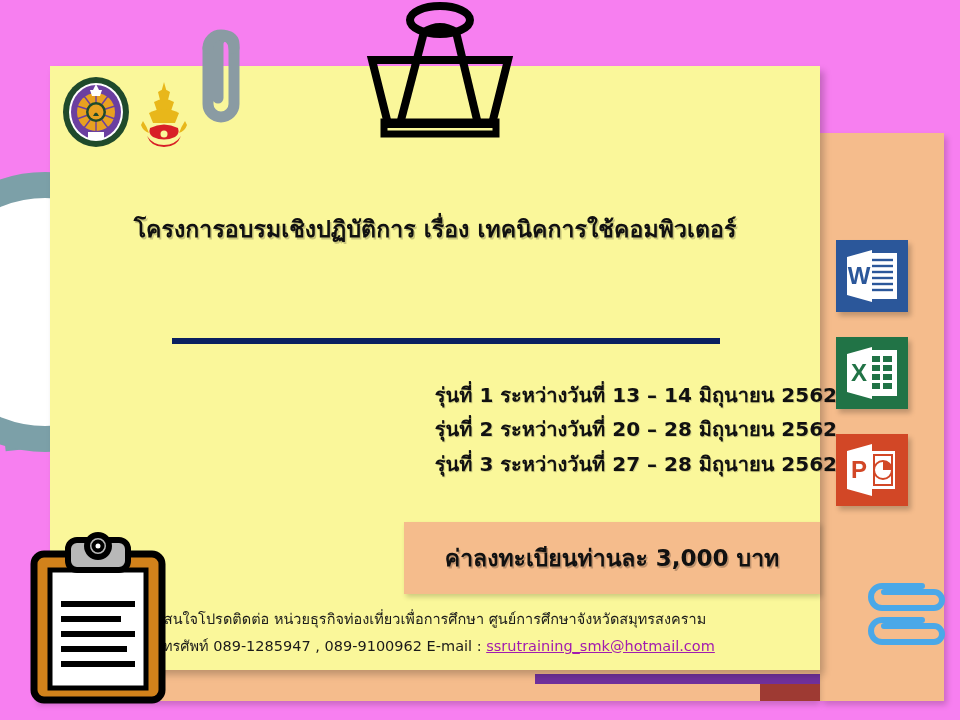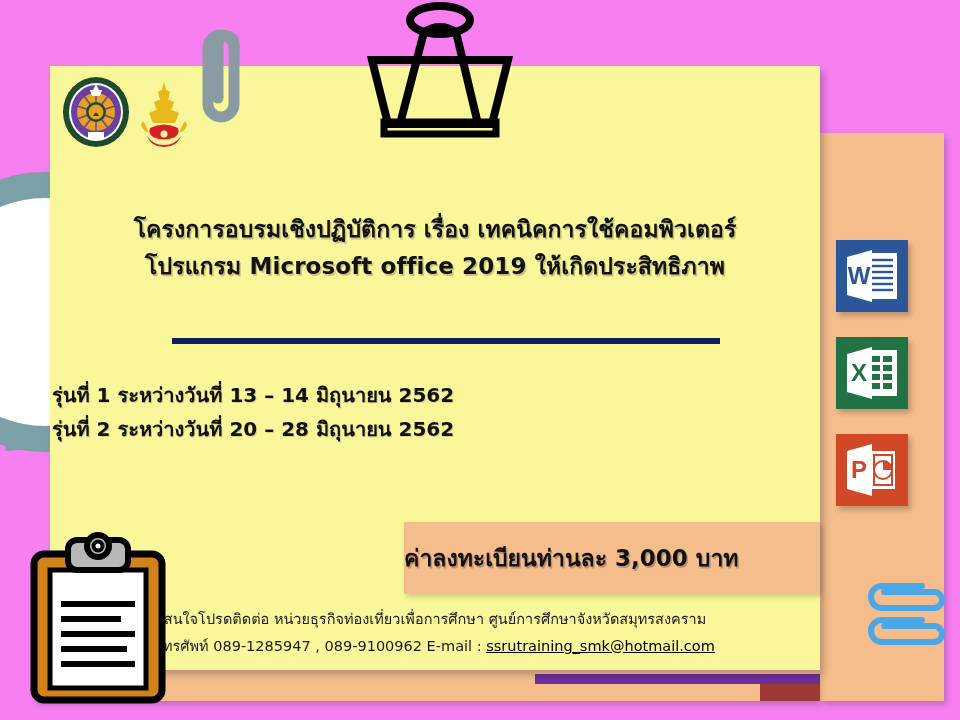--- a/index.html
+++ b/index.html
@@ -58,41 +58,41 @@
     position:absolute;left:0;top:145px;width:770px;text-align:center;
     color:#111;font-weight:bold;font-size:23px;line-height:1.62;
     letter-spacing:.1px;
     text-shadow:1.5px 1.5px 0 rgba(0,0,0,.20);
   }
   .divider{
     position:absolute;left:122px;top:272px;width:548px;height:6px;
     background:#0A2060;
   }
   .dates{
-    position:absolute;left:2px;top:312px;width:770px;text-align:left;
+    position:absolute;left:17px;top:312px;width:770px;text-align:right;
     color:#111;font-size:20px;line-height:1.72;font-weight:600;
     text-shadow:1px 1px 0 rgba(0,0,0,.15);
   }
 
   .fee-box{
     position:absolute;left:354px;top:456px;width:416px;height:72px;
-    background:#F5BC8C;display:flex;align-items:center;justify-content:flex-start;
+    background:#F5BC8C;display:flex;align-items:center;justify-content:center;
     box-shadow:2px 3px 5px rgba(0,0,0,.18);
   }
   .fee-text{
     color:#111;font-size:23px;font-weight:bold;
     text-shadow:1.5px 1.5px 0 rgba(0,0,0,.22);
   }
 
   .contact{
     position:absolute;left:0;top:540px;width:770px;text-align:center;
     color:#1a1a1a;font-size:14.5px;line-height:1.85;font-weight:400;
   }
   .contact .line2{display:block;}
-  .email{color:#000000;text-decoration:underline;}
+  .email{color:#a21caf;text-decoration:underline;}
 
   
   .paperclip-gray{position:absolute;left:186px;top:14px;width:70px;height:124px;}
   .binder-clip{position:absolute;left:360px;top:2px;width:160px;height:142px;}
   .clipboard{position:absolute;left:28px;top:532px;width:140px;height:172px;}
   .clips-blue{position:absolute;left:860px;top:578px;width:96px;height:74px;}
 
   
   .office-icon{
     position:absolute;width:72px;height:72px;
@@ -161,28 +161,28 @@
         <g fill="#D81F26">
           <path d="M16 48 q14-7 28 0 q2 6 -3 9 q-11 5 -22 0 q-5-3 -3-9 z"></path>
           <path d="M13 56 q6 9 17 9 q11 0 17-9 q-4 11 -17 11 q-13 0 -17-11 z"></path>
         </g>
         <circle cx="30" cy="54" r="3.5" fill="#FAF79A"></circle>
       </svg>
     </div>
 
     <div class="headline">
       <div>โครงการอบรมเชิงปฏิบัติการ เรื่อง เทคนิคการใช้คอมพิวเตอร์</div>
-      <div>โปรแกรม Microsoft office 2019 ให้เกิดประสิทธิภาพ</div>
     </div>
 
     <div class="divider"></div>
 
     <div class="dates">
       <div>รุ่นที่ 1 ระหว่างวันที่ 13 – 14 มิถุนายน 2562</div>
       <div>รุ่นที่ 2 ระหว่างวันที่ 20 – 28 มิถุนายน 2562</div>
+      <div>รุ่นที่ 3 ระหว่างวันที่ 27 – 28 มิถุนายน 2562</div>
     </div>
 
     <div class="fee-box">
       <span class="fee-text">ค่าลงทะเบียนท่านละ 3,000 บาท</span>
     </div>
 
     <div class="contact">
       <div>สนใจโปรดติดต่อ  หน่วยธุรกิจท่องเที่ยวเพื่อการศึกษา  ศูนย์การศึกษาจังหวัดสมุทรสงคราม</div>
       <div class="line2"><span>โทรศัพท์ 089-1285947 , 089-9100962 E-mail : </span><span class="email">ssrutraining_smk@hotmail.com</span></div>
     </div>

